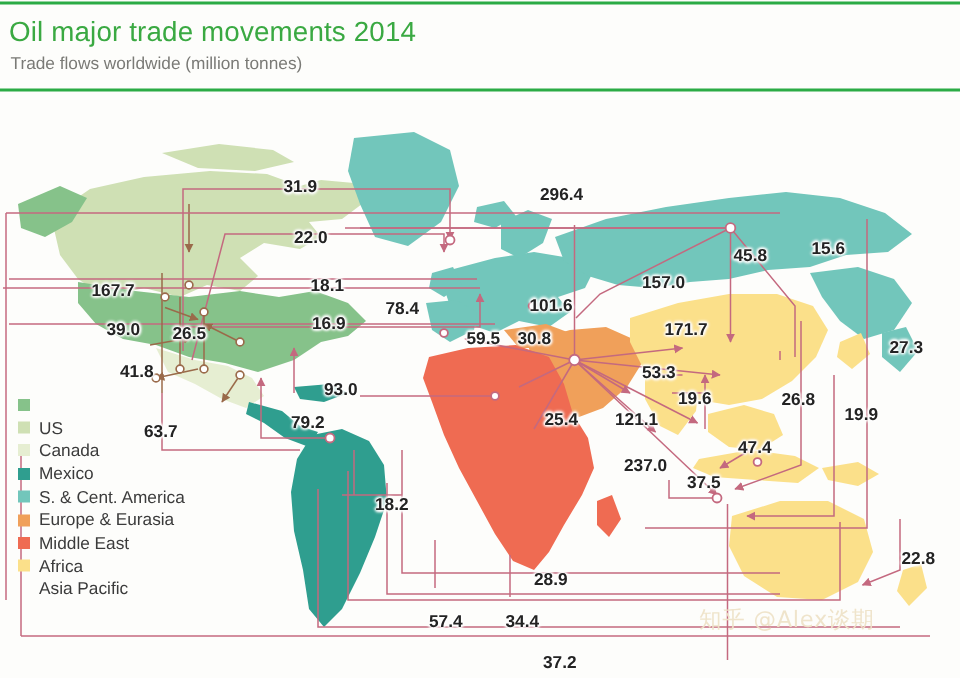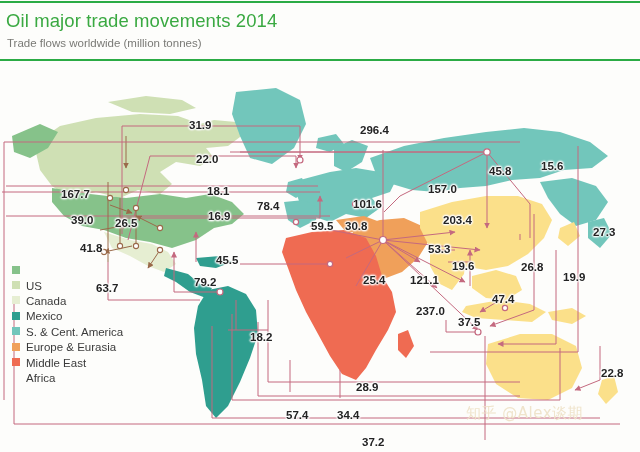--- a/index.html
+++ b/index.html
@@ -216,32 +216,32 @@
   <div id="values">
       <div class="val" style="left: 189px; top: 120px;">31.9</div>
       <div class="val" style="left: 196px; top: 154px;">22.0</div>
       <div class="val" style="left: 207px; top: 186px;">18.1</div>
       <div class="val" style="left: 208px; top: 211px;">16.9</div>
       <div class="val" style="left: 61px; top: 189px;">167.7</div>
       <div class="val" style="left: 71px; top: 215px;">39.0</div>
       <div class="val" style="left: 115px; top: 218px;">26.5</div>
       <div class="val" style="left: 80px; top: 243px;">41.8</div>
       <div class="val" style="left: 96px; top: 283px;">63.7</div>
-      <div class="val" style="left: 216px; top: 255px;">45.5</div>
+      <div class="val" style="left: 216px; top: 255px;">93.0</div>
       <div class="val" style="left: 194px; top: 277px;">79.2</div>
       <div class="val" style="left: 250px; top: 332px;">18.2</div>
       <div class="val" style="left: 257px; top: 201px;">78.4</div>
       <div class="val" style="left: 360px; top: 125px;">296.4</div>
       <div class="val" style="left: 428px; top: 184px;">157.0</div>
       <div class="val" style="left: 353px; top: 199px;">101.6</div>
       <div class="val" style="left: 311px; top: 221px;">59.5</div>
       <div class="val" style="left: 345px; top: 221px;">30.8</div>
       <div class="val" style="left: 489px; top: 166px;">45.8</div>
       <div class="val" style="left: 541px; top: 161px;">15.6</div>
-      <div class="val" style="left: 443px; top: 215px;">203.4</div>
+      <div class="val" style="left: 443px; top: 215px;">171.7</div>
       <div class="val" style="left: 428px; top: 244px;">53.3</div>
       <div class="val" style="left: 452px; top: 261px;">19.6</div>
       <div class="val" style="left: 363px; top: 275px;">25.4</div>
       <div class="val" style="left: 410px; top: 275px;">121.1</div>
       <div class="val" style="left: 416px; top: 306px;">237.0</div>
       <div class="val" style="left: 356px; top: 382px;">28.9</div>
       <div class="val" style="left: 286px; top: 410px;">57.4</div>
       <div class="val" style="left: 337px; top: 410px;">34.4</div>
       <div class="val" style="left: 362px; top: 437px;">37.2</div>
       <div class="val" style="left: 521px; top: 262px;">26.8</div>
@@ -274,16 +274,20 @@
         <span class="lg-tx">Europe &amp; Eurasia</span>
       </div>
       <div class="lg-row">
         <span class="lg-sw" style="background: rgb(240, 160, 90);"></span>
         <span class="lg-tx">Middle East</span>
       </div>
       <div class="lg-row">
         <span class="lg-sw" style="background: rgb(239, 107, 82);"></span>
         <span class="lg-tx">Africa</span>
       </div>
+      <div class="lg-row">
+        <span class="lg-sw" style="background: rgb(251, 224, 138);"></span>
+        <span class="lg-tx">Asia Pacific</span>
+      </div>
     </div>
 
   <div id="watermark">知乎 @Alex谈期</div>
 </div>
 
 </body></html>

